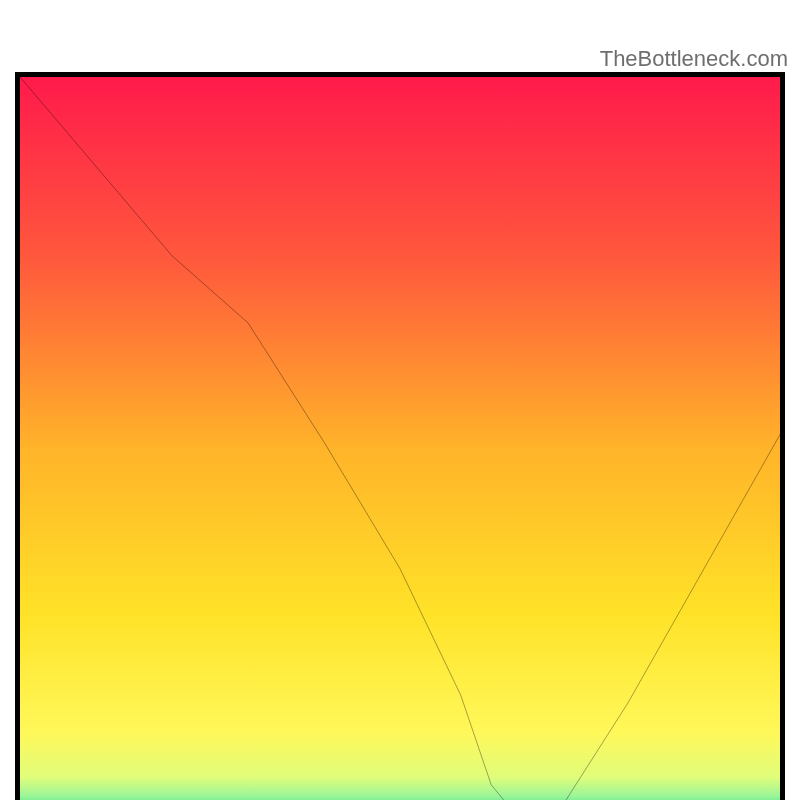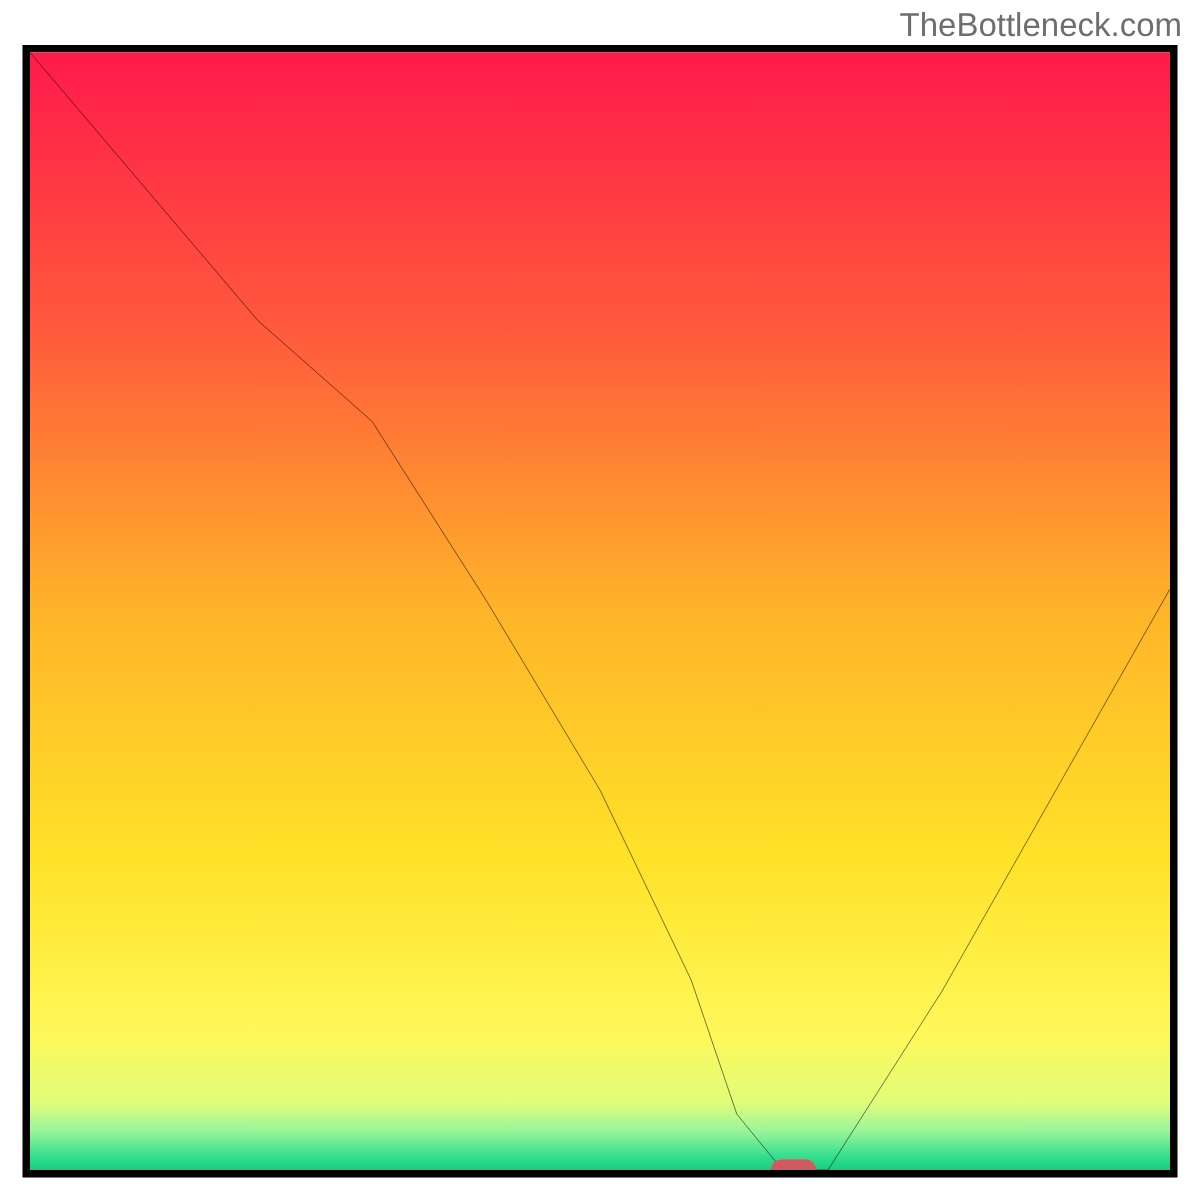--- a/index.html
+++ b/index.html
@@ -7,20 +7,21 @@
     padding: 0;
     width: 800px;
     height: 800px;
     background: #ffffff;
     font-family: Arial, Helvetica, sans-serif;
   }
   .container {
     position: relative;
     width: 800px;
     height: 624px;
+    margin-top: 42px;
   }
   .watermark {
     position: absolute;
     top: 4px;
     right: 12px;
     color: #6e6e6e;
     font-size: 22px;
     font-weight: 500;
     letter-spacing: 0px;
   }

